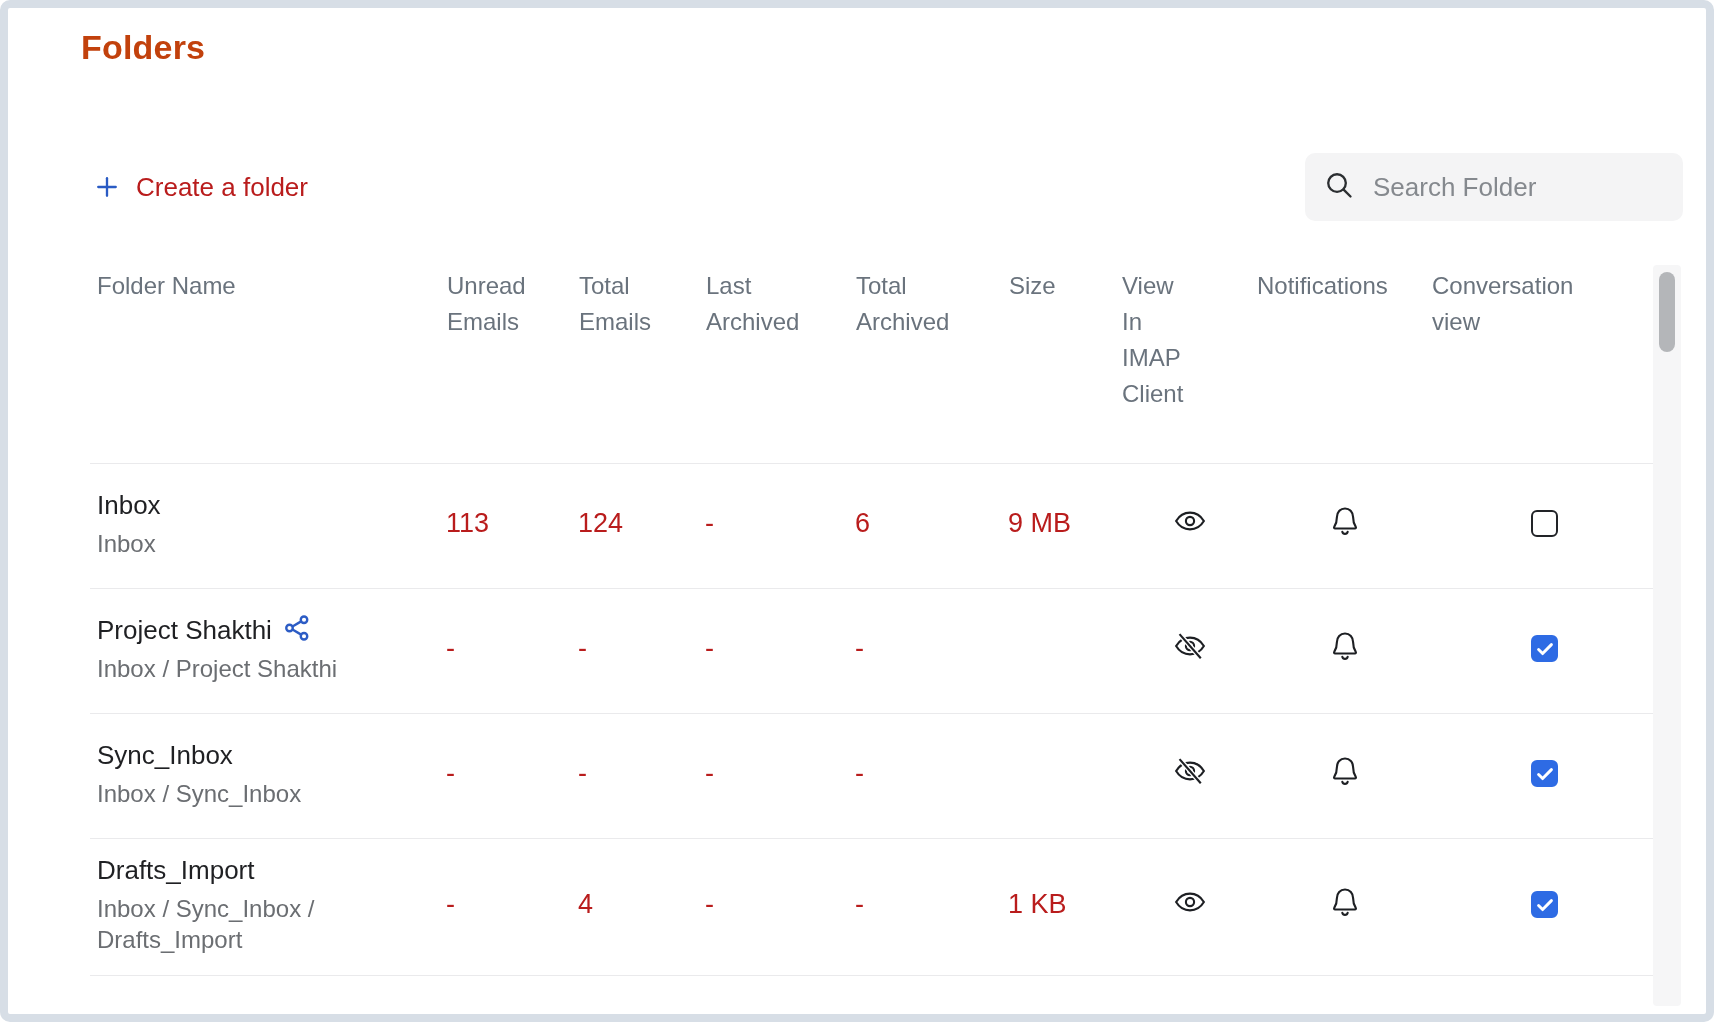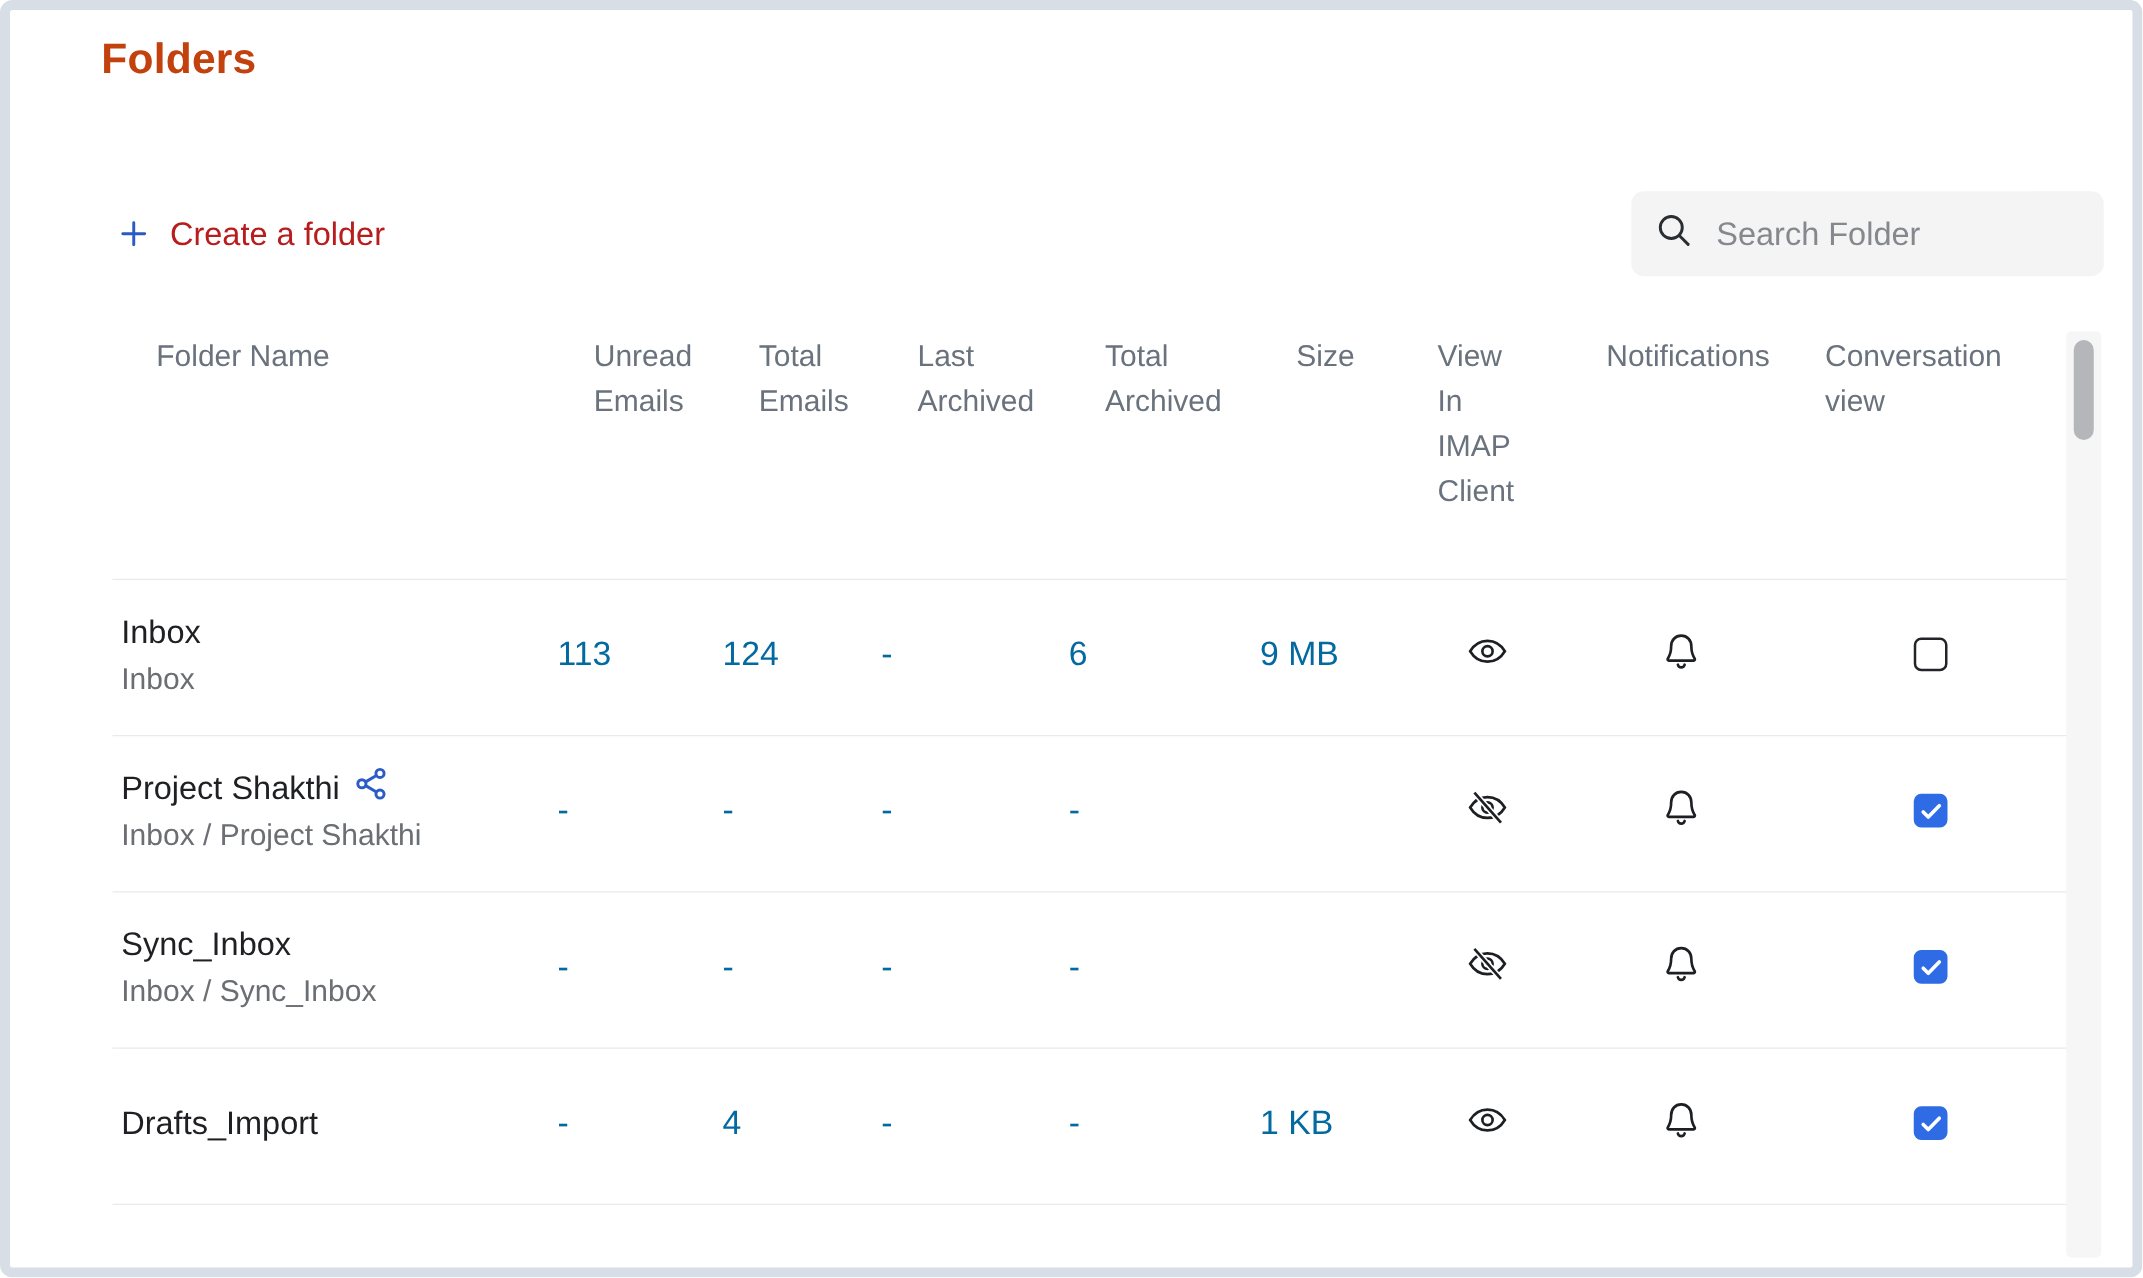--- a/index.html
+++ b/index.html
@@ -63,21 +63,21 @@
   }
   .search-box input::placeholder { color: #85898e; }
 
   .folder-table { margin: 44px 0 0 82px; width: 1567px; }
 
   .grid-row {
     display: grid;
     grid-template-columns: 350px 132px 127px 150px 153px 120px 135px 175px 225px;
   }
 
-  .thead { align-items: start; min-height: 198px; padding-top: 3px; margin-left: 28px; }
+  .thead { align-items: start; min-height: 198px; padding-top: 3px; }
   .th {
     font-size: 24px;
     line-height: 36px;
     color: #6a737d;
     padding-left: 7px;
   }
   .th .hwrap { display: inline-block; }
   .th-unread .hwrap, .th-total .hwrap, .th-last .hwrap, .th-tarch .hwrap { max-width: 110px; }
   .th-center { padding-left: 0; }
   .th-imap .hwrap { max-width: 68px; }
@@ -102,21 +102,21 @@
   .folder-path {
     font-size: 24px;
     color: #6b6e72;
     line-height: 31px;
     margin-top: 6px;
     max-width: 285px;
   }
 
   .cell-val {
     font-size: 27px;
-    color: #0369a1;
+    color: #b91c1c;
     padding-left: 6px;
   }
   .cell-center { text-align: center; }
   .cell-center svg { vertical-align: middle; }
 
   .icon-btn { display: inline-flex; align-items: center; justify-content: center; cursor: pointer; }
 
   .checkbox {
     display: inline-block;
     width: 27px; height: 27px;
@@ -312,20 +312,21 @@
         </svg>
       </span>
     </div>
   </div>
         <div class="grid-row trow">
     <div class="cell-name">
       <div class="folder-name-line">
         <span class="folder-name">Drafts_Import</span>
 
       </div>
+      <div class="folder-path">Inbox / Sync_Inbox / Drafts_Import</div>
     </div>
     <div class="cell-val">-</div>
     <div class="cell-val">4</div>
     <div class="cell-val">-</div>
     <div class="cell-val">-</div>
     <div class="cell-val">1 KB</div>
     <div class="cell-center">
       <span class="icon-btn">
         <svg width="34" height="34" viewBox="0 0 24 24" fill="none" stroke="#1d1f23" stroke-width="1.5">
           <path d="M2.2 12c2.2-3.7 5.6-5.9 9.8-5.9S19.6 8.3 21.8 12c-2.2 3.7-5.6 5.9-9.8 5.9S4.4 15.7 2.2 12Z"></path>

